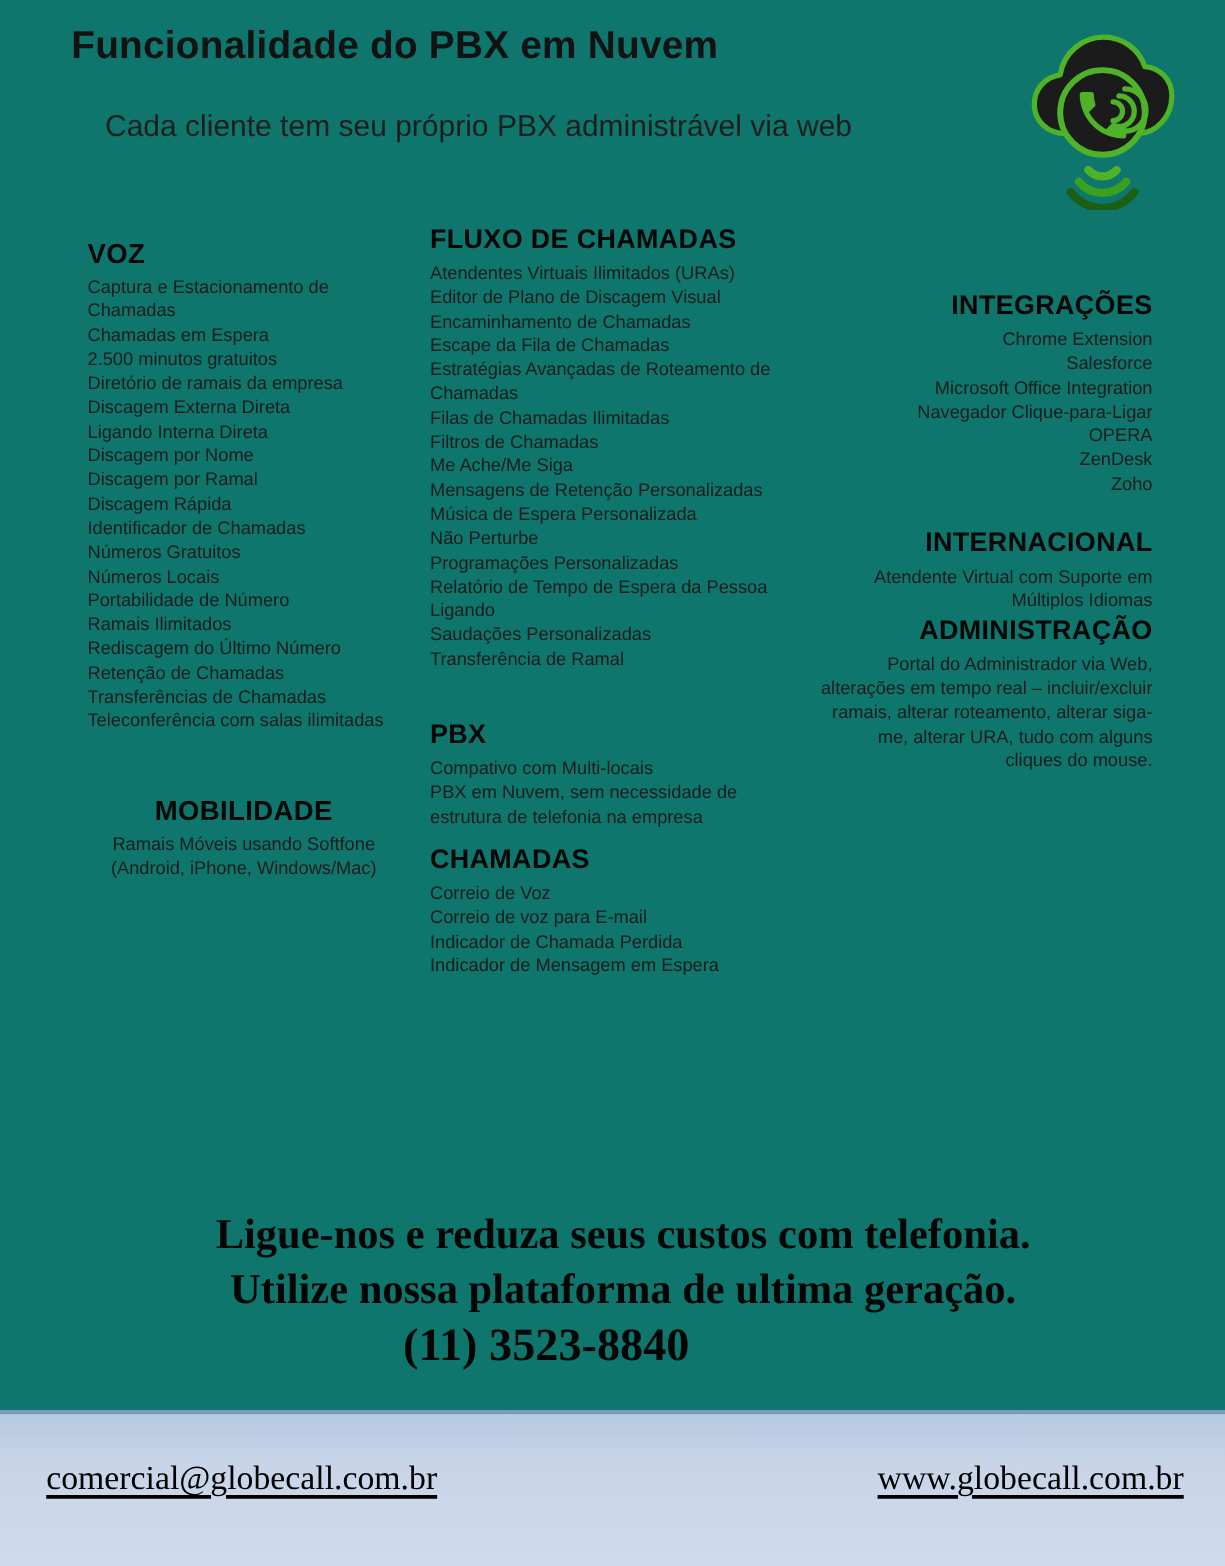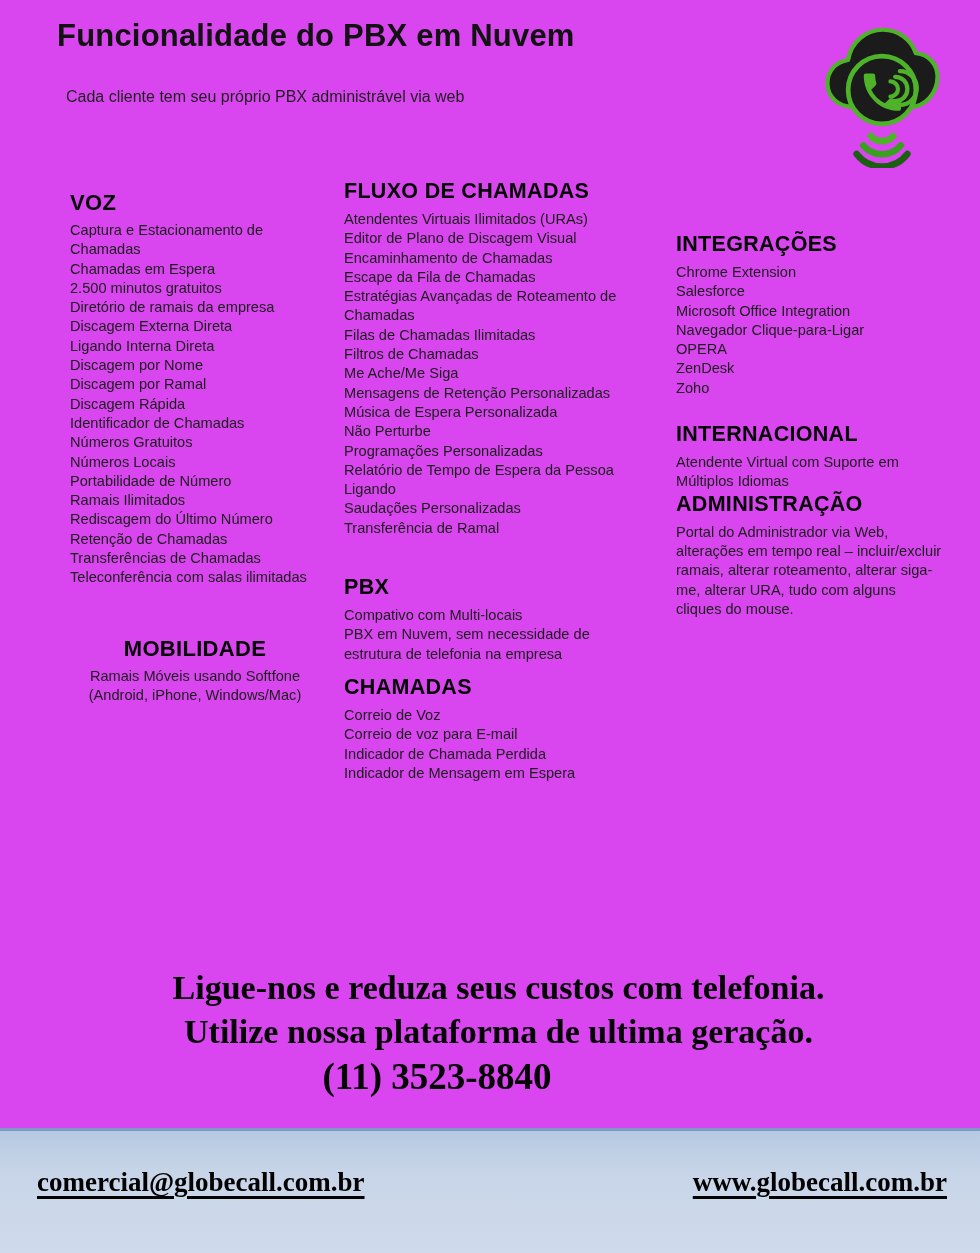--- a/index.html
+++ b/index.html
@@ -1,35 +1,35 @@
 <!DOCTYPE html>
 <html style="--text: #1b1b1b; --green1: #4fb32a; --green2: #3aa120; --green3: #1d5f12; --cloud: #1b1b1b; --band-border: #7d9ac6; --band-top: #b6c9e1; --band-bottom: #cfdbec;"><head>
 <meta charset="utf-8">
 <style>
   html,body{margin:0;padding:0;background:#fff;}
   #page{
-    position:relative;width:980px;height:1253px;background:#d946ef;
+    position:relative;width:980px;height:1253px;background:#0f766e;
     font-family:"Liberation Sans",sans-serif;color:var(--text,#1b1b1b);
     overflow:hidden;
   }
   
   .title{
     position:absolute;left:57px;top:18px;font-size:31px;font-weight:bold;
     color:#121212;letter-spacing:.2px;
   }
   .subtitle{
-    position:absolute;left:66px;top:88px;font-size:16px;color:#1e1e1e;
+    position:absolute;left:84px;top:88px;font-size:24px;color:#1e1e1e;
   }
   
   .logo{position:absolute;left:816px;top:10px;width:132px;height:160px;}
   
   .col{position:absolute;}
   #col1{left:70px;top:190px;width:250px;}
   #col2{left:344px;top:179px;width:302px;}
-  #col3{left:676px;top:232px;width:266px;}
+  #col3{left:656px;top:232px;width:266px;text-align:right;}
   .section h2{
     margin:0 0 6px 0;font-size:22px;font-weight:bold;color:#060606;
     letter-spacing:.3px;line-height:25px;
   }
   #col2 .section h2, #col3 .section h2{font-size:21.5px;}
   .list-item, .sec-body{
     font-size:14.6px;line-height:19.3px;color:#1c1c1c;
   }
   .sec-mobilidade{margin-top:48px;text-align:center;}
   .sec-pbx{margin-top:37px;}
@@ -48,21 +48,21 @@
   }
   
   .footer-band{
     position:absolute;left:0;top:1128px;width:980px;height:125px;
     border-top:3px solid var(--band-border,#7d9ac6);
     background:linear-gradient(180deg,var(--band-top,#b6c9e1) 0%,#c8d5e8 35%,var(--band-bottom,#cfdbec) 100%);
     box-sizing:border-box;
   }
   .footer-link{
     position:absolute;top:36px;
-    font-family:"Liberation Serif",serif;font-weight:bold;font-size:27px;
+    font-family:"Liberation Serif",serif;font-weight:normal;font-size:27px;
     color:#000;text-decoration:underline;text-decoration-thickness:2.5px;
     text-underline-offset:5px;
   }
   .footer-link.email{left:37px;}
   .footer-link.site{right:33px;}
 </style>
 </head>
 <body>
 
 <div id="page">

